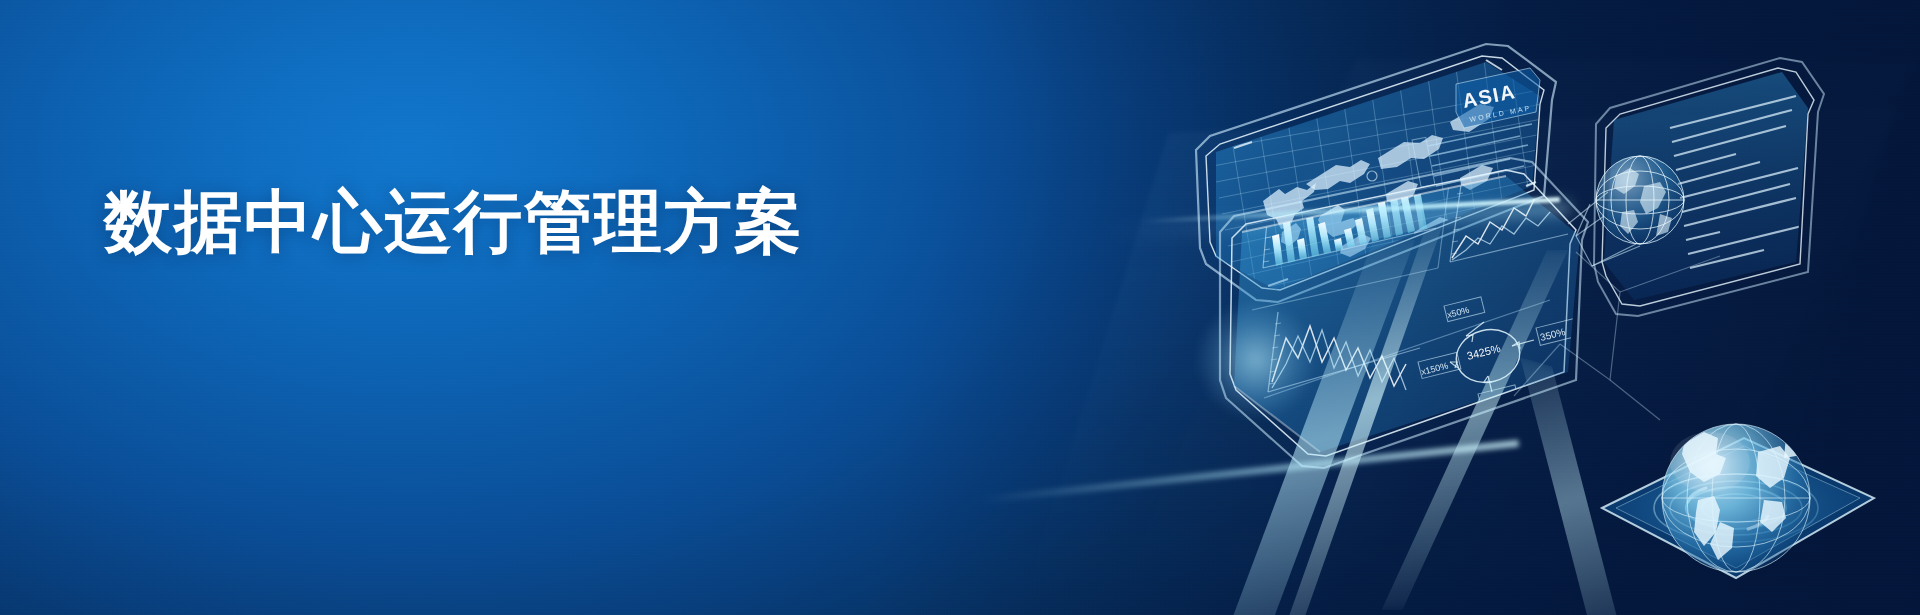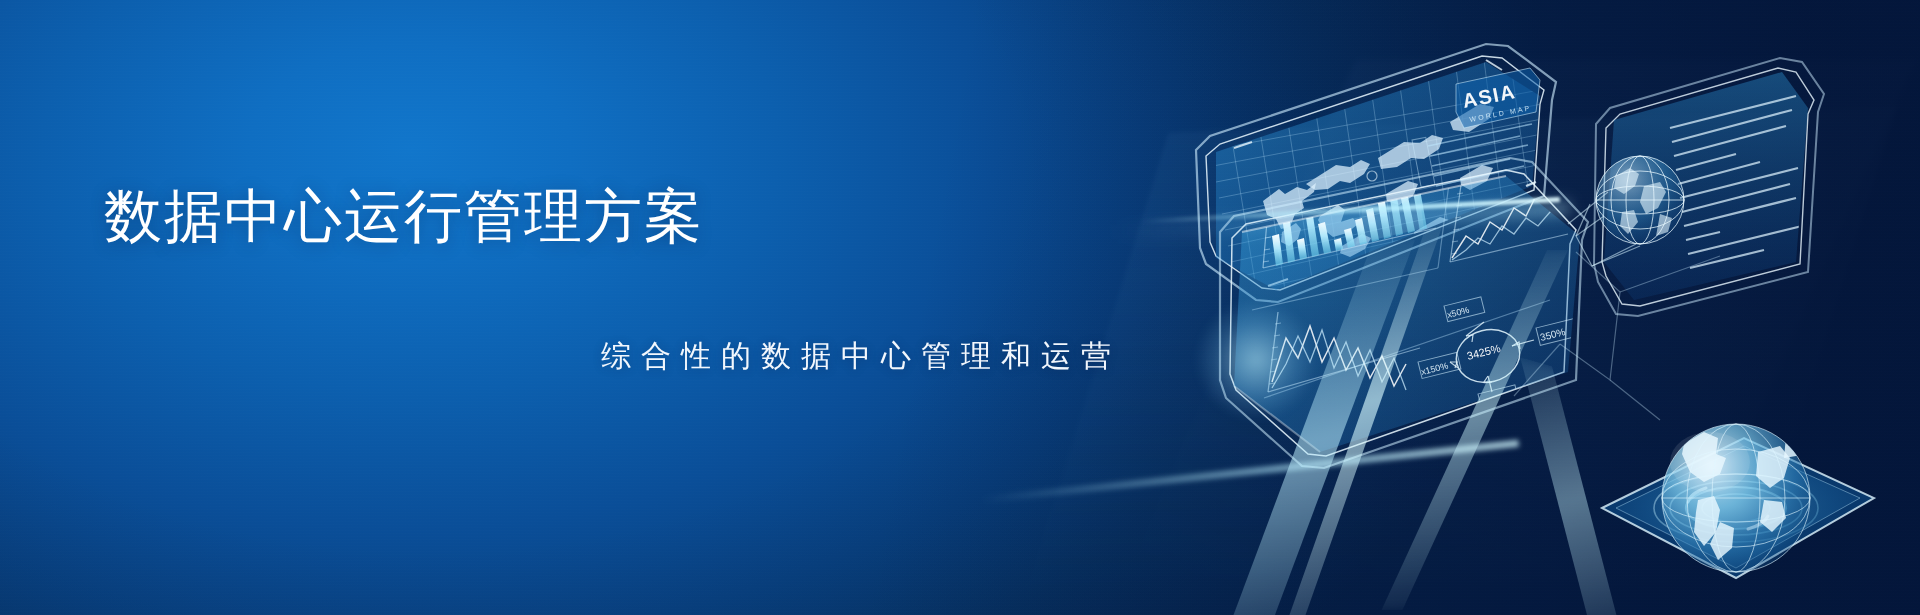--- a/index.html
+++ b/index.html
@@ -52,22 +52,22 @@
     position:absolute;inset:0;opacity:.16;
     background-image:
       repeating-linear-gradient(0deg, rgba(255,255,255,.035) 0 1px, rgba(0,0,0,0) 1px 3px),
       repeating-linear-gradient(90deg, rgba(255,255,255,.025) 0 1px, rgba(0,0,0,0) 1px 3px);
   }
 
   
   .text-block{position:absolute;left:0;top:0;width:1100px;height:615px;}
   .title{
     position:absolute;left:104px;top:186px;
-    font-size:58px;line-height:1.05;
-    font-weight:400;color:#ffffff;
+    font-size:68px;line-height:1.05;
+    font-weight:700;color:#ffffff;
     letter-spacing:2px;
     white-space:nowrap;
     text-shadow:0 2px 16px rgba(2,26,66,.35);
   }
   .subtitle{
     position:absolute;left:601px;top:338px;
     font-size:30px;line-height:1.2;
     font-weight:300;color:#f2f7fd;
     letter-spacing:10px;
     white-space:nowrap;
@@ -476,16 +476,15 @@
     <div class="streak s1"></div>
     <div class="streak s2"></div>
     <div class="streak s3"></div>
     <div class="streak s4"></div>
     <div class="streak s5"></div>
     <div class="streak s6"></div>
   </div>
 
   <div class="text-block">
     <div class="title cn">数据中心运行管理方案</div>
-    <div class="subtitle cn">综合性的数据中心管理和运营</div>
   </div>
 
 </div>
 
 </body></html>

